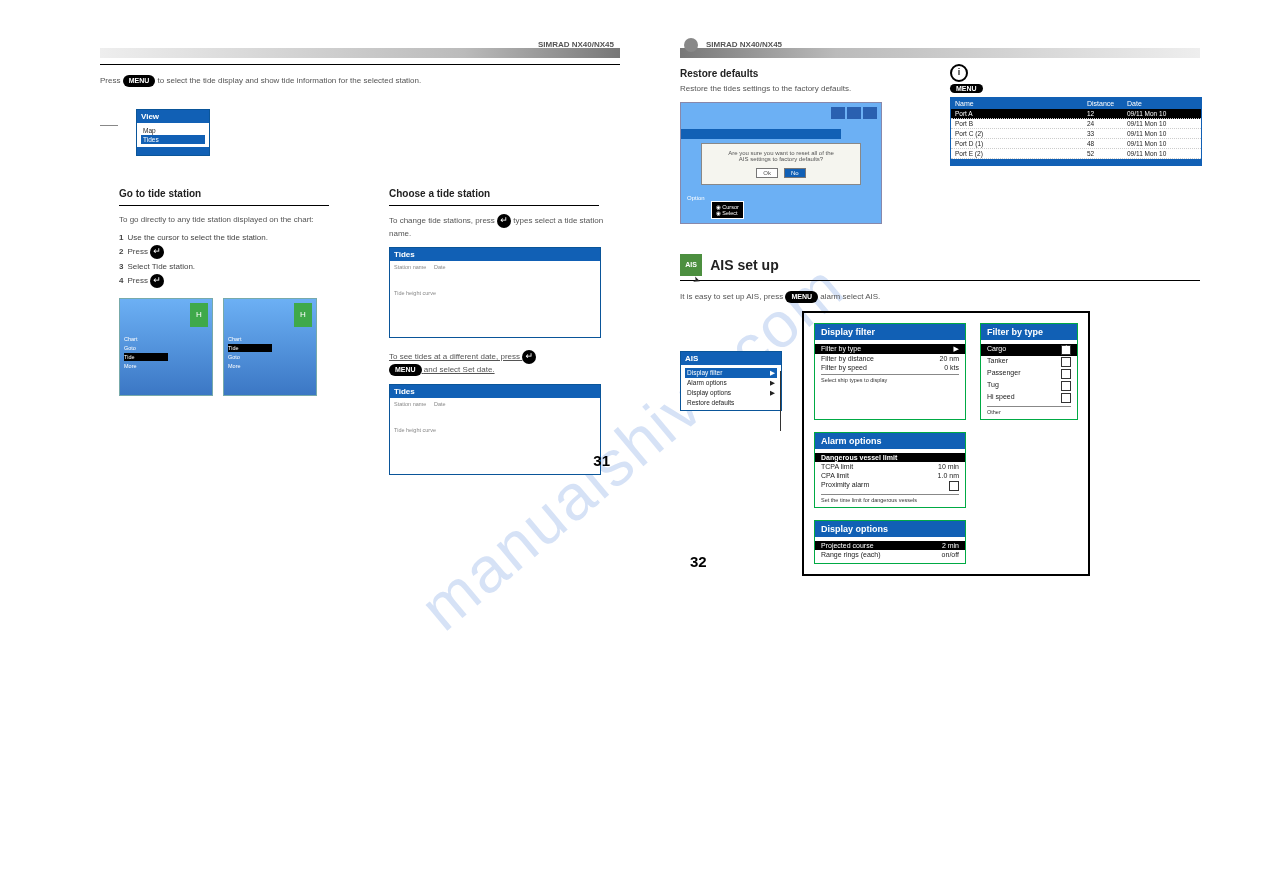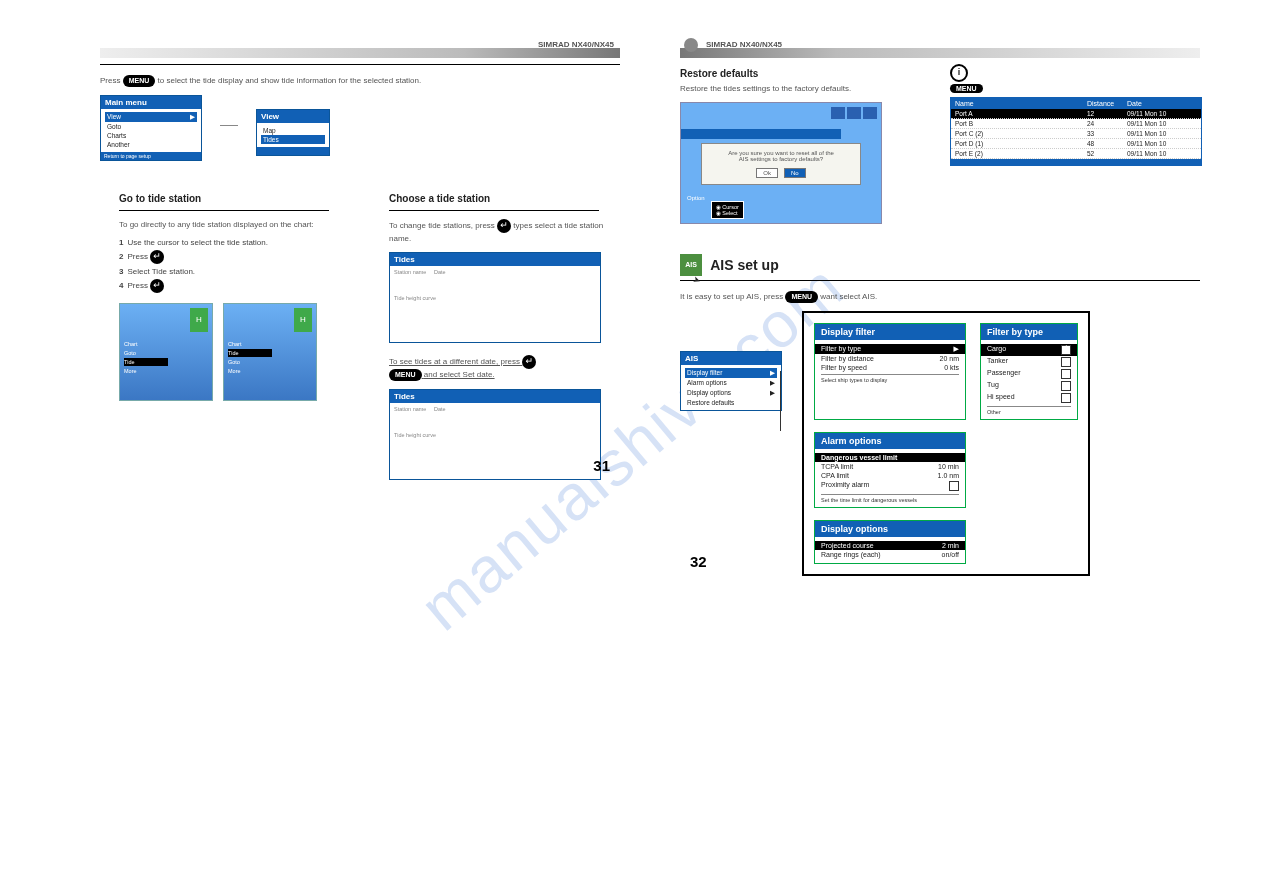--- a/index.html
+++ b/index.html
@@ -224,39 +224,20 @@
   </div>
 
   <div class="section-rule"></div>
 
   <div class="body-text">
     <span>Press </span><span class="pill">MENU</span>
     <span> to select the tide display and show tide information for the selected station.</span>
   </div>
 
   <div style="display:flex; gap:18px; align-items:flex-start;">
-    <div class="win" style="width:100px;">
-      <div class="win-title">Main menu</div>
-      <div class="win-body">
-        <div class="menu-item hl">
-            <span>View</span>
-            <span class="arrow">▶</span>
-          </div>
-        <div class="menu-item">
-            <span>Goto</span>
-          </div>
-        <div class="menu-item">
-            <span>Charts</span>
-          </div>
-        <div class="menu-item">
-            <span>Another</span>
-          </div>
-      </div>
-      <div class="menu-footer">Return to page setup</div>
-    </div>
     <div style="width:18px;border-top:1px solid #888;margin-top:30px;"></div>
     <div class="win" style="width:72px; margin-top:14px;">
       <div class="win-title">View</div>
       <div class="win-body">
         <div class="menu-item">
             <span>Map</span>
           </div>
         <div class="menu-item hl">
             <span>Tides</span>
           </div>
@@ -432,21 +413,21 @@
 
   <div style="margin-top:30px;">
     <span class="section-icon icon-darkgreen" style="font-size:7px;">AIS</span>
     <span class="section-title">AIS set up</span>
     <span class="cursor-icon" style="position:relative; left:-88px; top:16px;"></span>
     <div class="section-rule"></div>
 
     <div class="body-text">
       <span>It is easy to set up AIS, press</span>
       <span class="pill">MENU</span>
-      <span>want select AIS.</span>
+      <span>alarm select AIS.</span>
     </div>
 
     <div style="display:flex; gap:20px; align-items:flex-start;">
 
       <div style="margin-top:40px;">
         <div class="win" style="width:100px;">
           <div class="win-title">AIS</div>
           <div class="win-body">
             <div class="menu-item hl">
                 <span>Display filter</span>

